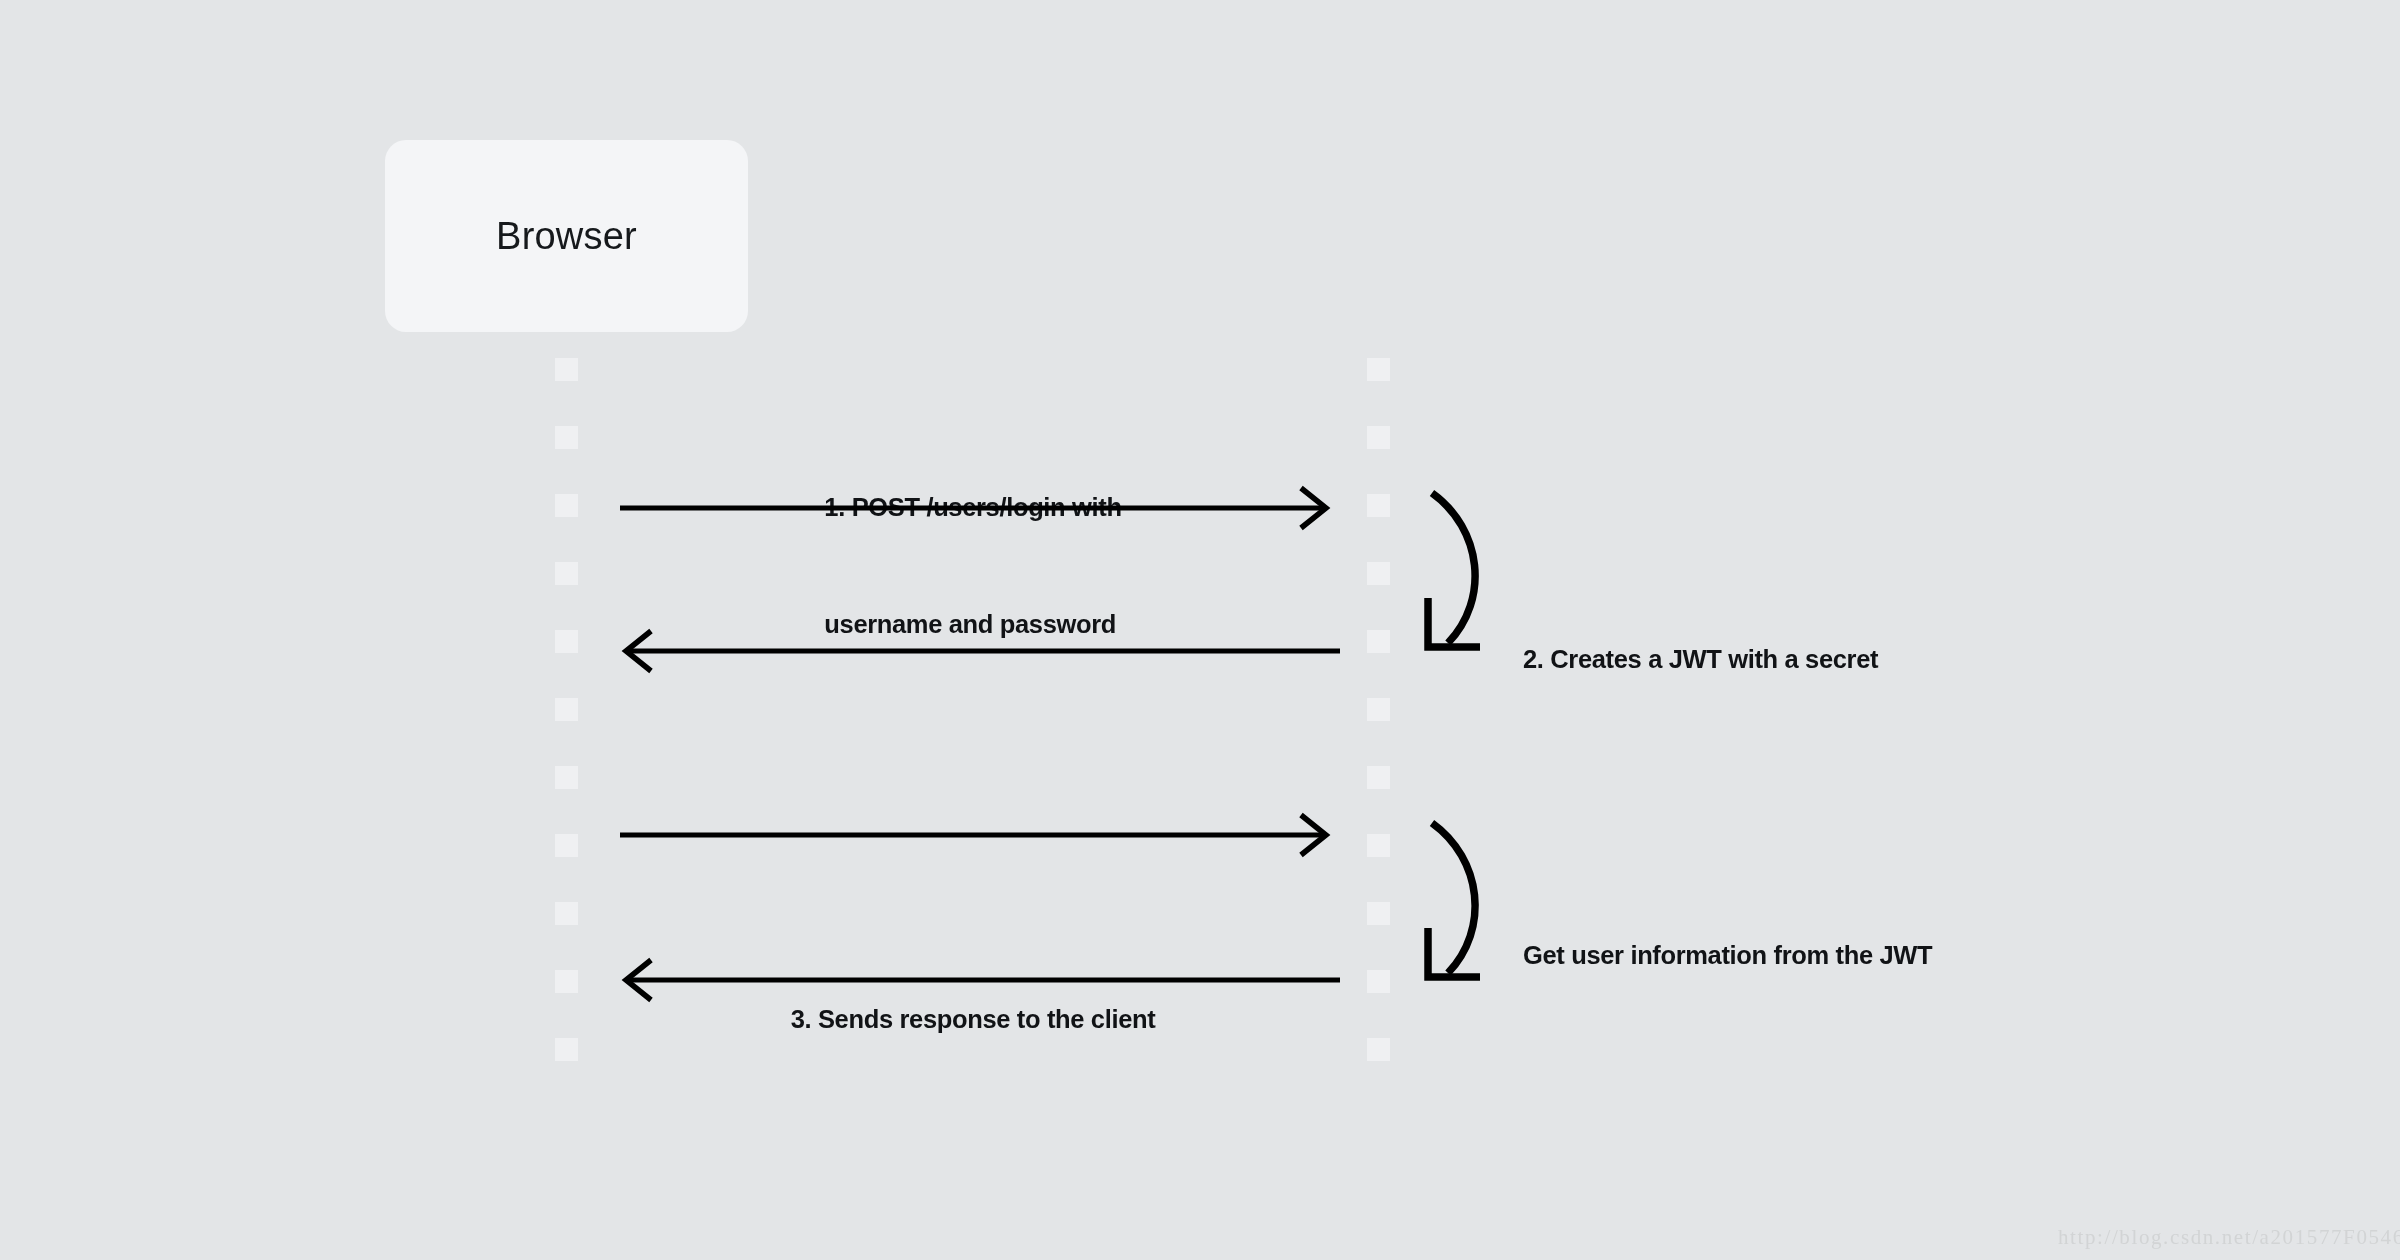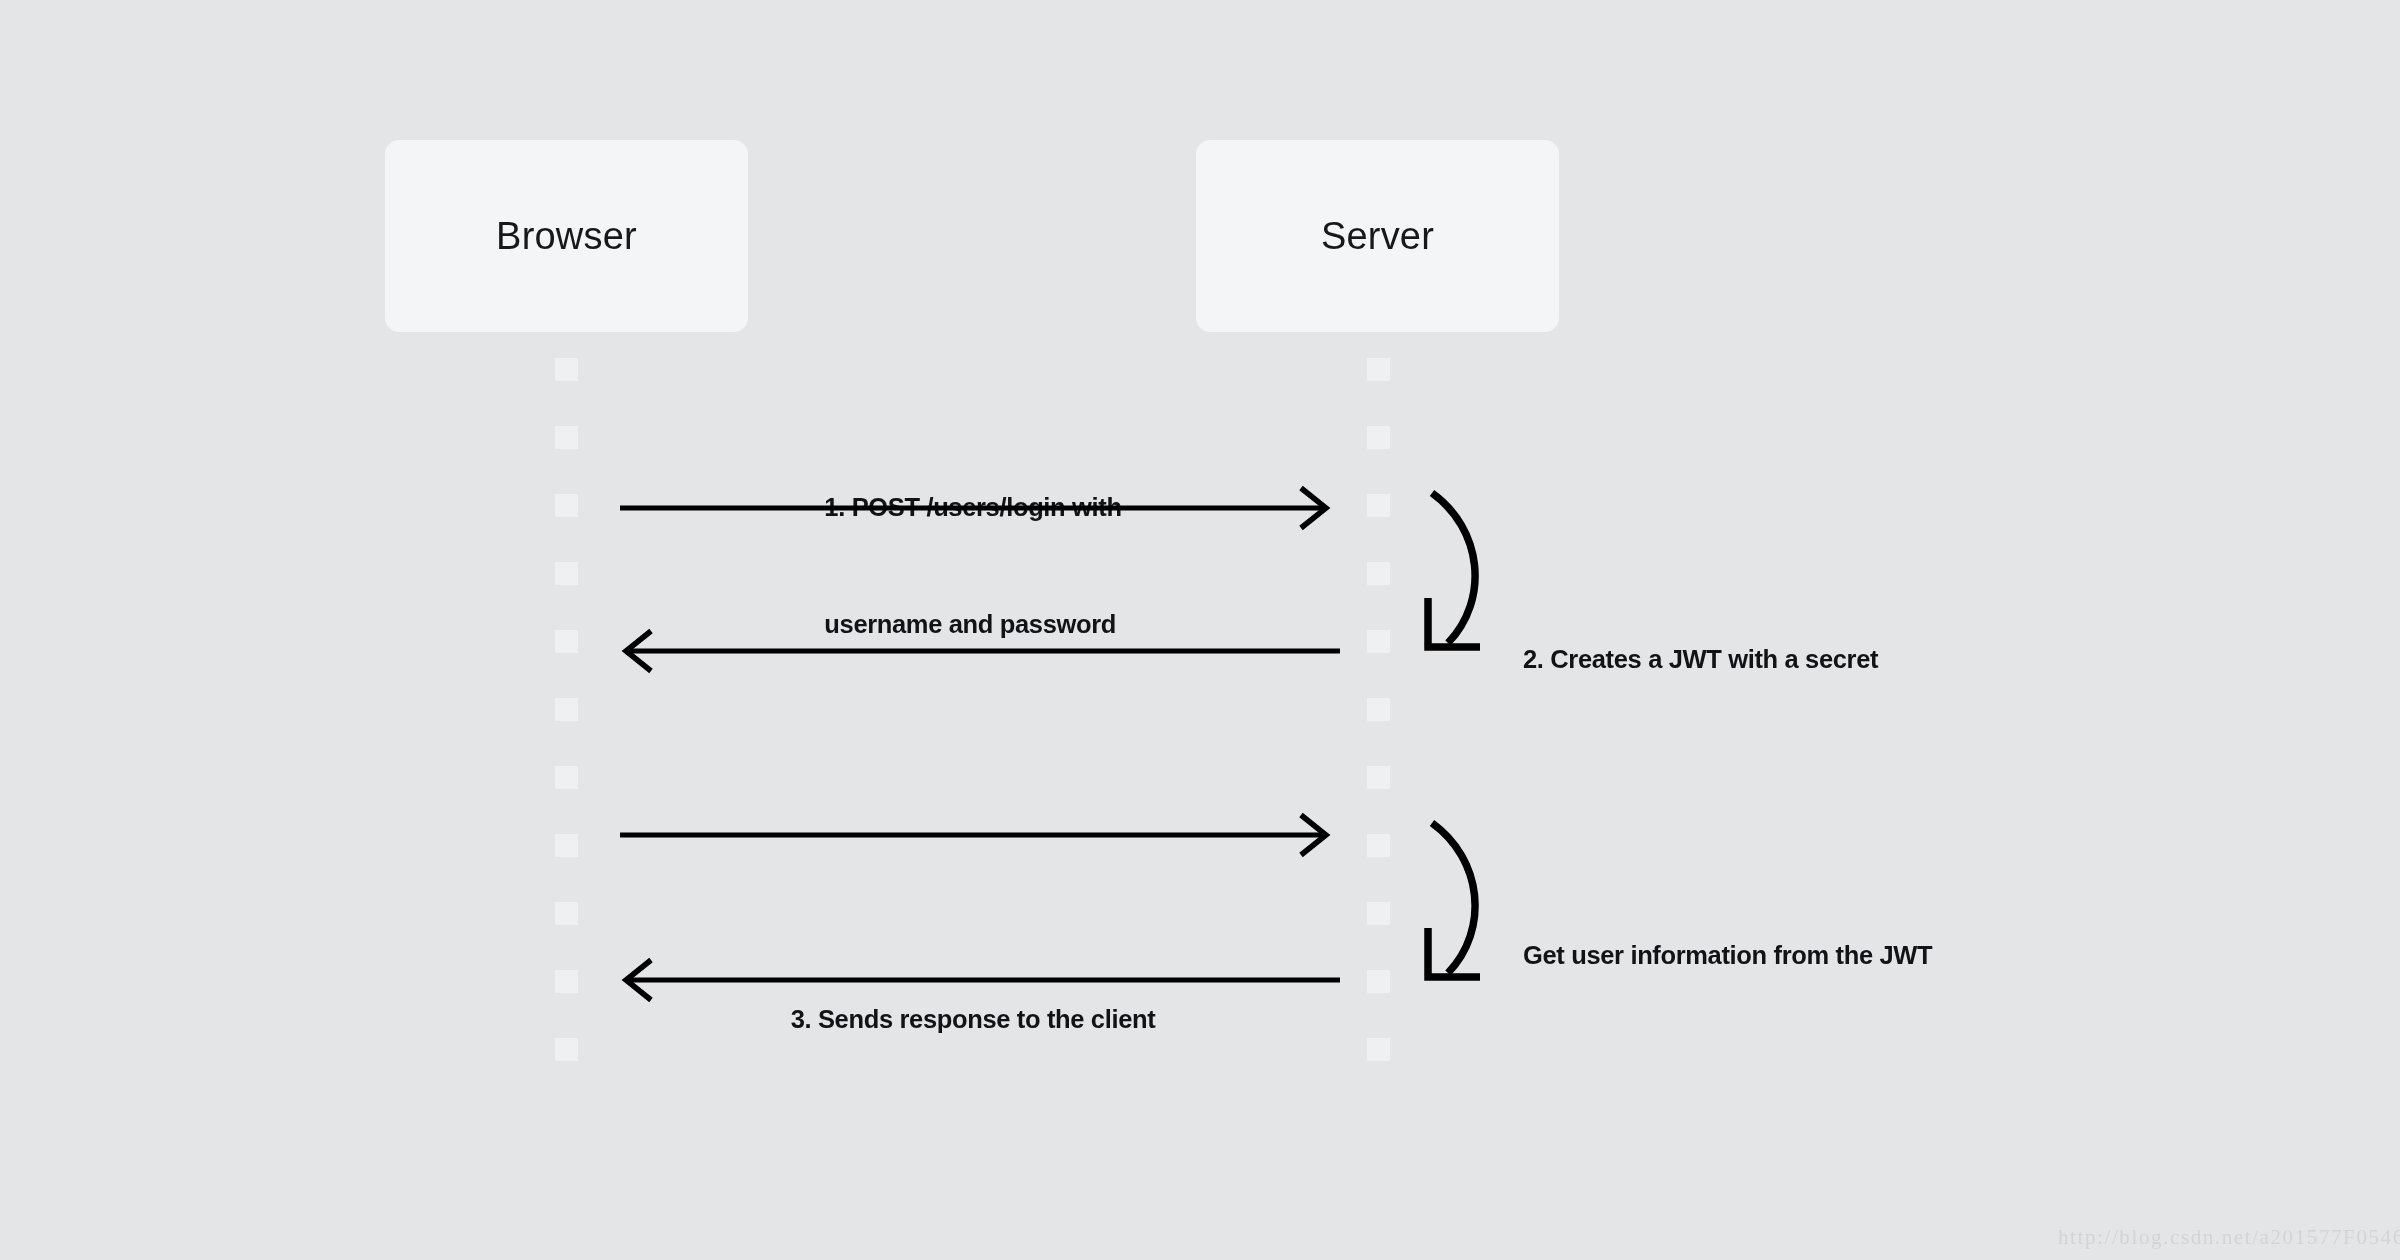--- a/index.html
+++ b/index.html
@@ -14,21 +14,21 @@
     overflow: hidden;
   }
   #stage {
     position: relative;
     width: 2400px;
     height: 1260px;
   }
   .lane-box {
     position: absolute;
     background: #f4f5f7;
-    border-radius: 14px;
+    border-radius: 21px;
     display: flex;
     align-items: center;
     justify-content: center;
   }
   .lane-title {
     font-family: "Liberation Sans", sans-serif;
     font-weight: 400;
     font-size: 38px;
     color: #16191c;
     letter-spacing: 0.2px;
@@ -97,23 +97,20 @@
 </style>
 </head>
 <body>
 
 <div id="stage">
 
   <div class="lane-box" style="left:385px; top:140px; width:363px; height:192px;">
     <span class="lane-title">Browser</span>
   </div>
 
-  <div class="lane-box" style="left:1196px; top:140px; width:363px; height:192px;">
-    <span class="lane-title">Server</span>
-  </div>
 
   <div class="lifeline" style="left:555px; top:358px; height:724px;">
     <div class="dash" style="top:0px;"></div>
     <div class="dash" style="top:68px;"></div>
     <div class="dash" style="top:136px;"></div>
     <div class="dash" style="top:204px;"></div>
     <div class="dash" style="top:272px;"></div>
     <div class="dash" style="top:340px;"></div>
     <div class="dash" style="top:408px;"></div>
     <div class="dash" style="top:476px;"></div>

